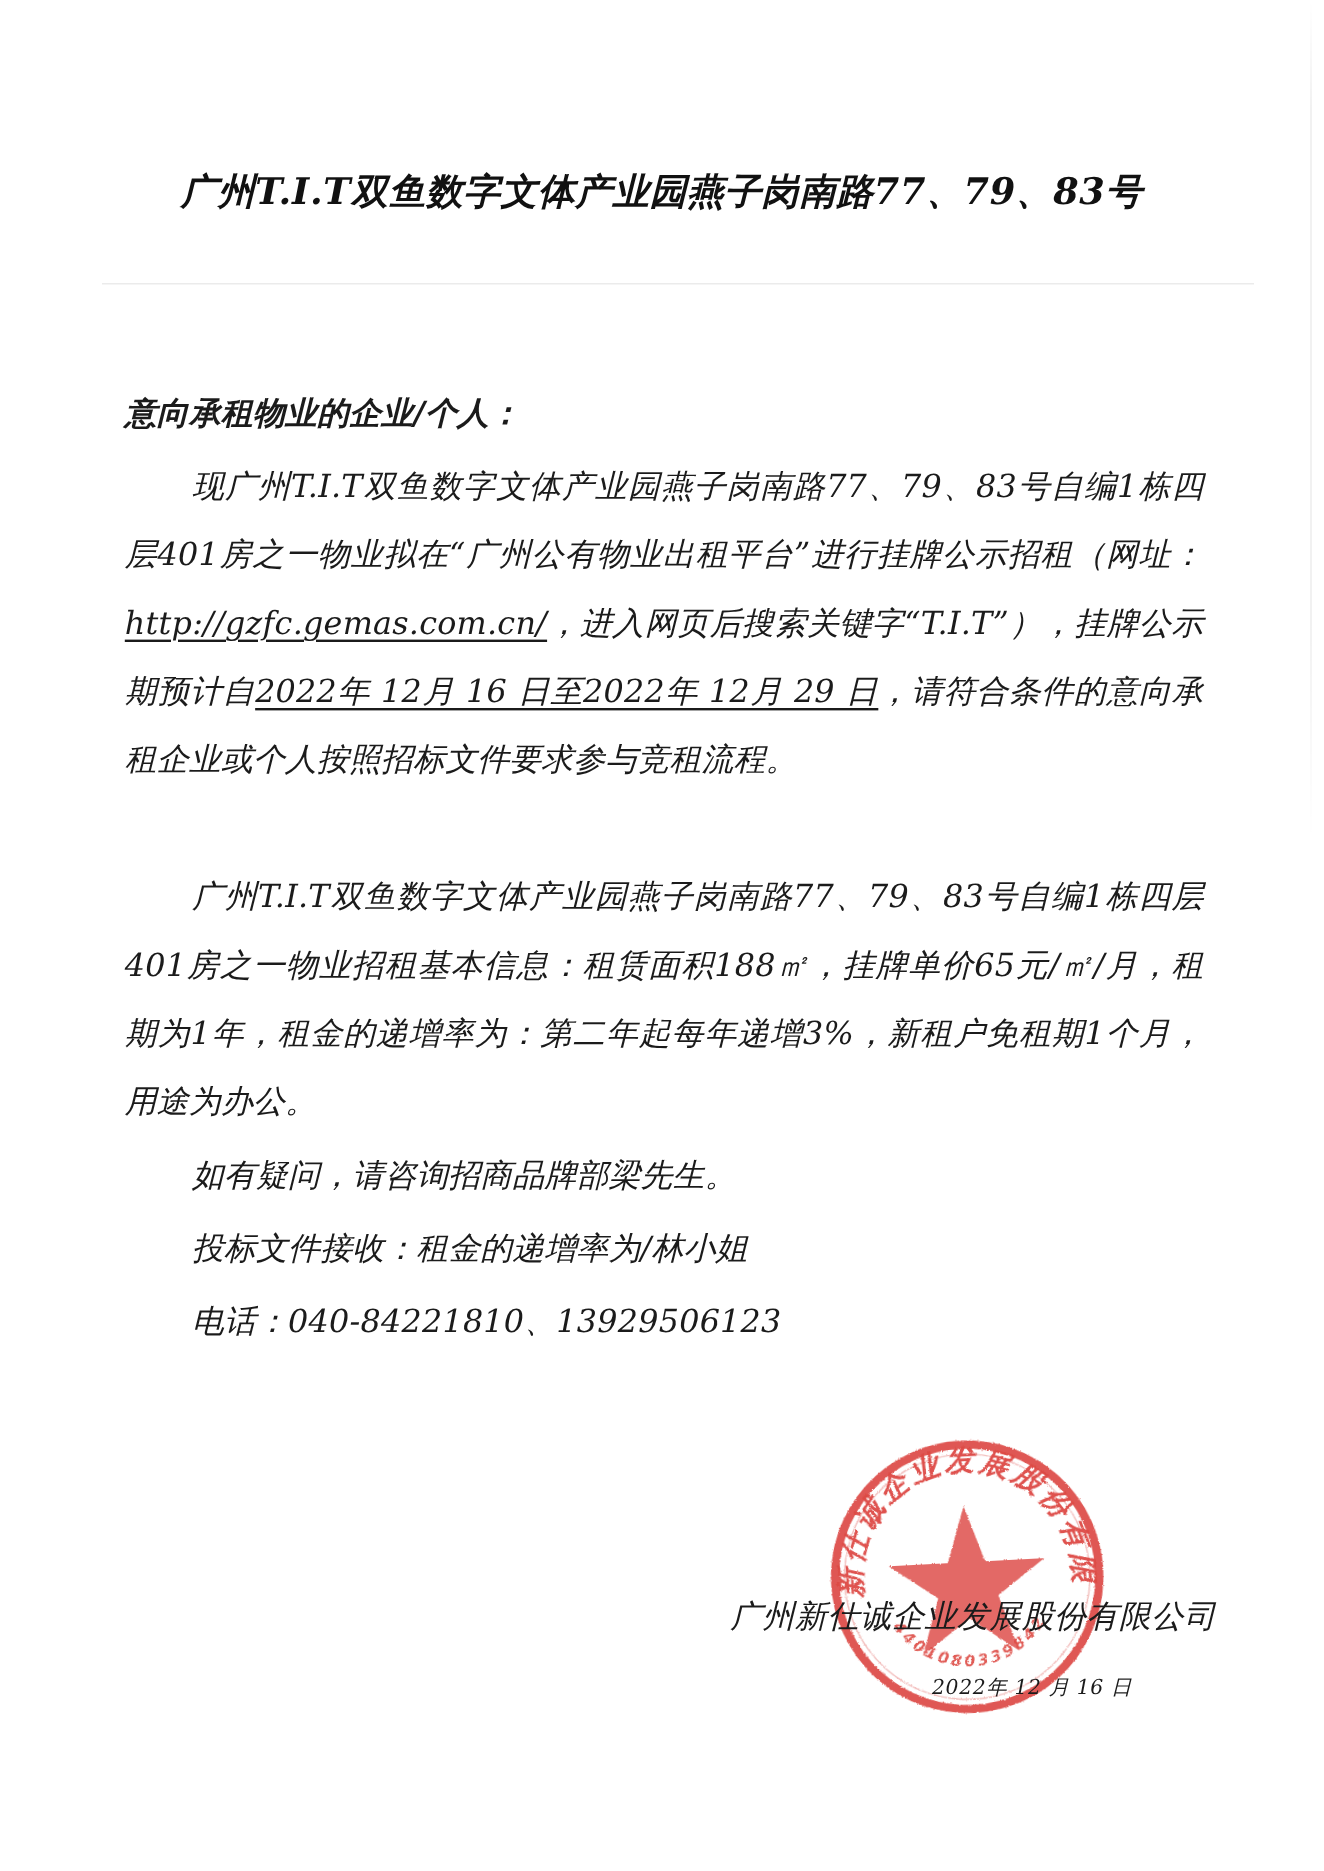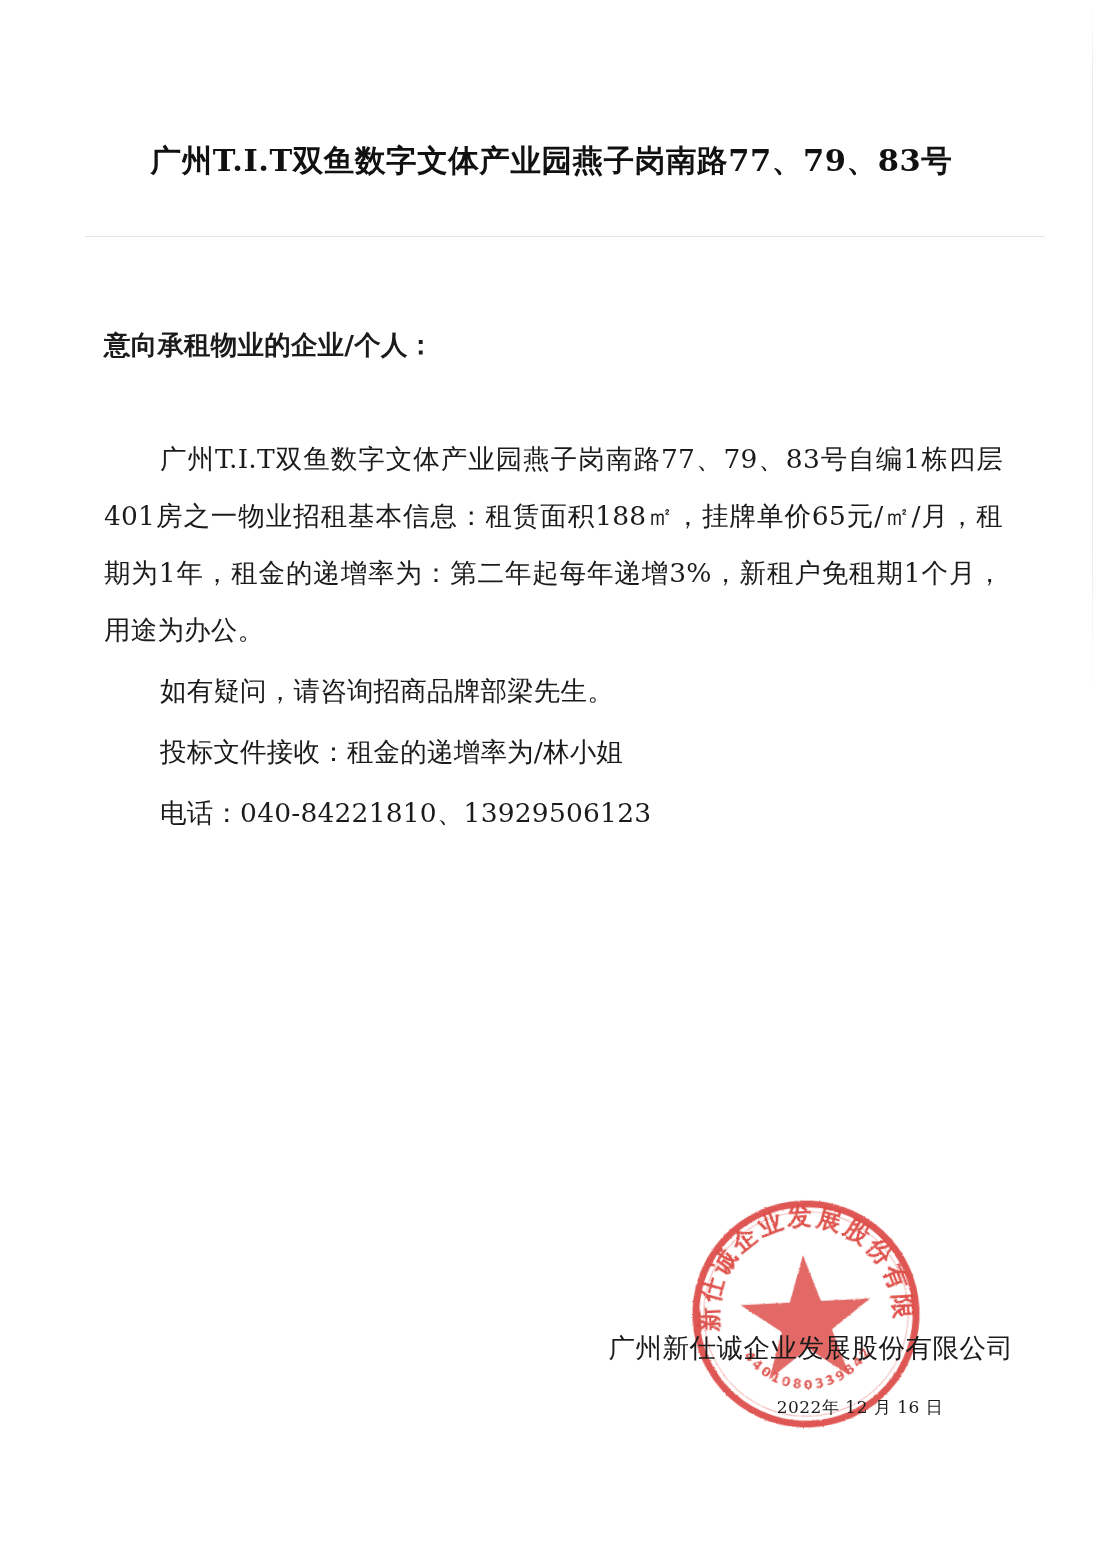--- a/index.html
+++ b/index.html
@@ -38,20 +38,21 @@
     background: rgba(0,0,0,0.10);
   }
 
   
   .page {
     position: absolute;
     left: 0;
     top: 0;
     width: 1103px;
     height: 1330px;
+    font-style: italic;
   }
 
   .title-block {
     position: absolute;
     left: 100px;
     top: 132px;
     width: 903px;
     text-align: center;
   }
   .title-line {
@@ -143,20 +144,21 @@
   <div class="scan-edge-right"></div>
 
   <div class="title-block">
     <div class="title-line">广州T.I.T双鱼数字文体产业园燕子岗南路77、79、83号</div>
   </div>
 
   <div class="content">
 
     <p class="para bold">意向承租物业的企业/个人：</p>
 
+    <p class="para indent"><span>现广州T.I.T双鱼数字文体产业园燕子岗南路77、79、83号自编1栋四层401房之一物业拟在“广州公有物业出租平台”进行挂牌公示招租（网址：</span><span class="underline">http://gzfc.gemas.com.cn/</span><span>，进入网页后搜索关键字“T.I.T”），挂牌公示期预计自</span><span class="underline nowrapjoin">2022年 12月 16 日至2022年 12月 29 日</span><span>，请符合条件的意向承租企业或个人按照招标文件要求参与竞租流程。</span></p>
 
 
     <p class="para indent spacer-top">广州T.I.T双鱼数字文体产业园燕子岗南路77、79、83号自编1栋四层401房之一物业招租基本信息：租赁面积188㎡，挂牌单价65元/㎡/月，租期为1年，租金的递增率为：第二年起每年递增3%，新租户免租期1个月，用途为办公。</p>
 
     <p class="para indent">如有疑问，请咨询招商品牌部梁先生。</p>
 
     <p class="para indent">投标文件接收：租金的递增率为/林小姐</p>
 
     <p class="para indent">电话：040-84221810、13929506123</p>
 

